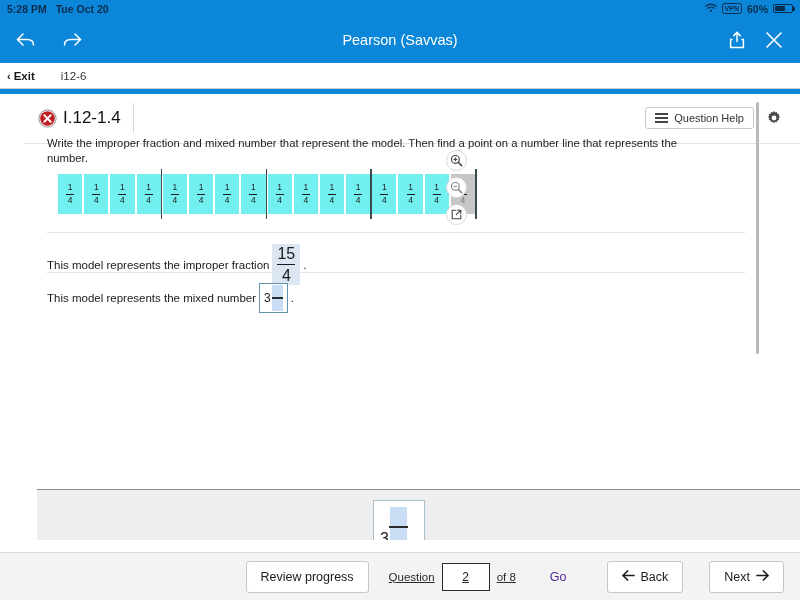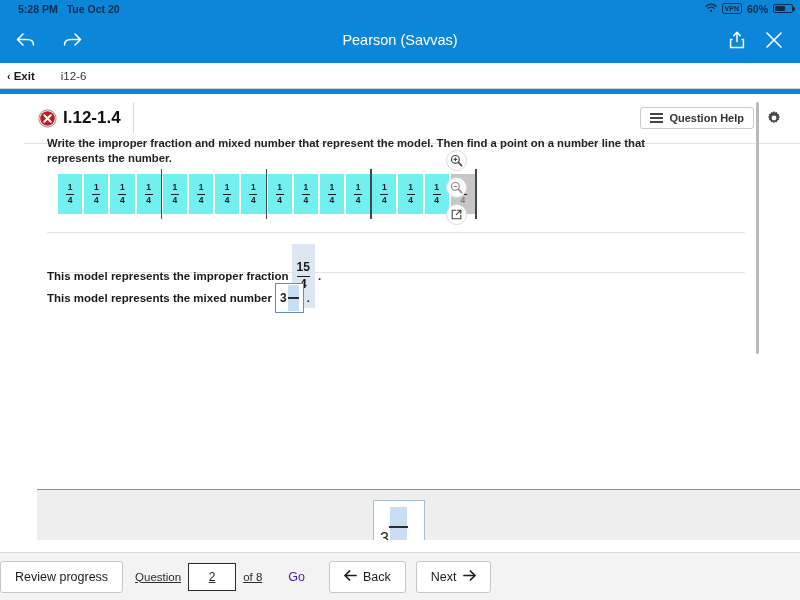--- a/index.html
+++ b/index.html
@@ -12,21 +12,21 @@
   #app { position: relative; width: 800px; height: 600px; }
 
   
   .statusbar {
     position: absolute; top: 0; left: 0; width: 800px; height: 17px;
     background: #0b86d8;
     color: #0a2d4d;
     font-size: 10.5px; font-weight: bold;
     display: flex; align-items: center;
   }
-  .sb-left { display: flex; align-items: center; gap: 9px; padding-left: 18px; }
+  .sb-left { display: flex; align-items: center; gap: 9px; padding-left: 7px; }
   .sb-right { margin-left: auto; display: flex; align-items: center; gap: 5px; padding-right: 7px; justify-content: space-between; }
   .vpn-badge {
     border: 1.3px solid #0a2d4d; border-radius: 2.5px;
     font-size: 7px; line-height: 8px; padding: 0.5px 2px; font-weight: bold;
   }
   .battery {
     width: 20px; height: 9.5px; border: 1.3px solid #0a2d4d; border-radius: 2px;
     position: relative; padding: 1px;
   }
   .battery::after {
@@ -60,21 +60,20 @@
   .exitbar .crumb { margin-left: 26px; color: #333; }
   .bluestrip {
     position: absolute; top: 89px; left: 0; width: 800px; height: 5px;
     background: #0b86d8;
   }
 
   
   .content {
     position: absolute; top: 94px; left: 0; width: 800px; height: 396px;
     background: #ffffff;
-    font-weight: bold;
   }
   .q-header {
     position: relative; height: 32px; margin: 8px 0 0 0;
     display: flex; align-items: center;
   }
   .q-id-wrap {
     display: flex; align-items: center; gap: 6px;
     padding: 0 12px 0 38px; height: 30px;
     border-right: 1px solid #d7d7d7;
   }
@@ -130,22 +129,22 @@
   .rule-b { position: absolute; left: 47px; right: 55px; top: 178px; height: 1px; background: #e4e4e4; }
 
   .sentence {
     position: absolute; left: 47px; display: flex; align-items: center;
     font-size: 11.5px; color: #1a1a1a;
   }
   .sentence.s1 { top: 150px; }
   .sentence.s2 { top: 189px; }
 
   .ans-static {
-    background: #dce6f3; padding: 17px 5px; margin: 0 3px;
-    font-size: 12px; text-align: center; line-height: 1.1;
+    background: #dce6f3; padding: 1px 5px; margin: 0 3px;
+    font-size: 16px; text-align: center; line-height: 1.1;
   }
   .ans-static .num { display: block; }
   .ans-static .bar { display: block; height: 1px; background: #1a1a1a; margin: 1.5px 0; }
   .ans-static .den { display: block; }
 
   .ans-box {
     border: 1.6px solid #5e93ab; background: #fff;
     height: 30px; display: flex; align-items: center;
     padding: 0 4px; margin: 0 3px; gap: 1px;
   }
@@ -179,22 +178,22 @@
   .tray-box .frac-blank {
     background: #c9ddf5; width: 17px; height: 40px; position: relative;
     display: flex; flex-direction: column; justify-content: center; align-items: center;
   }
   .tray-box .frac-blank .bar { width: 19px; height: 1.6px; background: #2b2b2b; }
 
   
   .bottombar {
     position: absolute; left: 0; top: 552px; width: 800px; height: 48px;
     background: #f3f3f3; border-top: 1px solid #dadada;
-    display: flex; align-items: center; justify-content: flex-start;
-    padding-right: 16px; gap: 0;
+    display: flex; align-items: center; justify-content: flex-end;
+    padding-right: 16px; gap: 8px;
   }
   .btn {
     border: 1px solid #c6c6c6; background: #ffffff; border-radius: 3px;
     font-size: 12.5px; color: #1b1b1b; padding: 8px 14px; cursor: pointer;
     display: flex; align-items: center; gap: 6px; white-space: nowrap;
   }
   .btn.ghost { border: none; background: transparent; color: #4c1d95; cursor: default; }
   .qnum-group { display: flex; align-items: center; gap: 7px; font-size: 11.5px; color: #2b2b2b; margin: 8px 12px; text-decoration: underline; }
   .qnum-input {
     width: 48px; height: 28px; border: 1.4px solid #2b2b2b; background: #fff;

